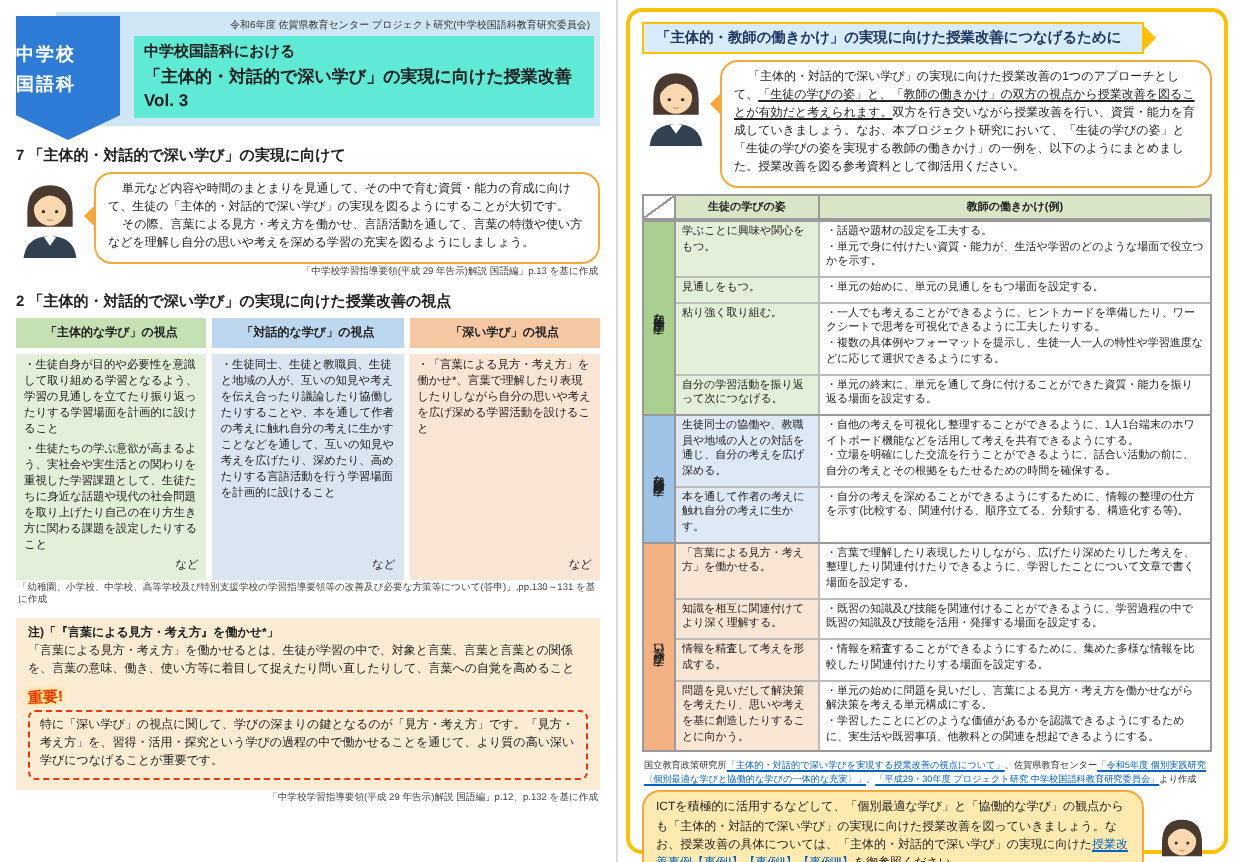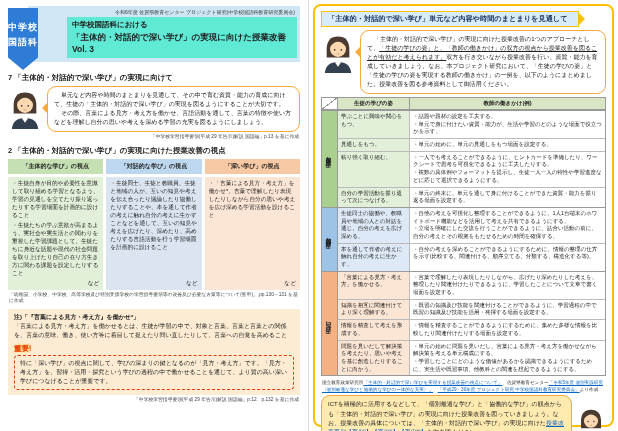--- a/index.html
+++ b/index.html
@@ -12,24 +12,24 @@
   .page-left { border-right:1px solid #ddd; }
 
   
   .lp-header { position:relative; min-height:62px; margin-bottom:2px; }
   .lp-band { margin-left:20px; background:var(--header_band,#cfe7f5); padding:2px 3px 4px; }
   .lp-credit { font-size:5px; color:#333; text-align:right; padding:1px 2px 2px; }
   .lp-titlebox { background:#5eead4; margin-left:36px; padding:3px 5px 4px; }
   .lp-title1 { font-size:7.5px; font-weight:bold; }
   .lp-title2 { font-size:8.5px; font-weight:bold; margin-top:2px; }
   .badge {
-    position:absolute; left:0; top:2px; width:30px; height:62px;
+    position:absolute; left:0; top:2px; width:52px; height:62px;
     background:var(--badge_blue,#2f7cd6);
     clip-path:polygon(0 0,100% 0,100% 80%,50% 100%,0 80%);
-    color:#fff; font-weight:bold; text-align:right; font-size:9px;
+    color:#fff; font-weight:bold; text-align:left; font-size:9px;
     padding-top:12px; line-height:1.7; letter-spacing:1px;
   }
 
   .sec-heading { font-size:7.5px; font-weight:bold; margin:5px 0 3px; }
 
   .advisor-row { display:flex; gap:5px; align-items:flex-start; }
   .avatar { width:34px; flex:none; }
   .avatar svg { display:block; width:100%; }
   .bubble {
     flex:1; border:1.5px solid var(--bubble_border,#f3a93c); border-radius:9px;
@@ -191,21 +191,21 @@
     <div>「言葉による見方・考え方」を働かせるとは、生徒が学習の中で、対象と言葉、言葉と言葉との関係を、言葉の意味、働き、使い方等に着目して捉えたり問い直したりして、言葉への自覚を高めること</div>
     <div class="important-badge">重要!</div>
     <div class="important-box">特に「深い学び」の視点に関して、学びの深まりの鍵となるのが「見方・考え方」です。「見方・考え方」を、習得・活用・探究という学びの過程の中で働かせることを通じて、より質の高い深い学びにつなげることが重要です。</div>
   </div>
   <div class="citation right">「中学校学習指導要領(平成 29 年告示)解説 国語編」p.12、p.132 を基に作成</div>
 </div>
 
 <div class="page page-right">
   <div class="rp-frame">
 
-    <div class="rp-banner">「主体的・対話的で深い学び」単元など内容や時間のまとまりを見通して</div>
+    <div class="rp-banner">「主体的・教師の働きかけ」の実現に向けた授業改善につなげるために</div>
 
     <div class="advisor-row">
       <div class="avatar">
         <svg viewBox="0 0 36 46">
           <path d="M6 21 q0-14 12-14 q12 0 12 14 v8 h-24 z" fill="#4a3a30"></path>
           <circle cx="18" cy="20" r="8.5" fill="#fcd8b0"></circle>
           <path d="M9.5 18 q1-9.5 8.5-9.5 q7.5 0 8.5 9.5 q-4-5.5 -8.5-5.5 q-4.5 0 -8.5 5.5z" fill="#4a3a30"></path>
           <circle cx="14.5" cy="21" r="0.9" fill="#333"></circle>
             <circle cx="21.5" cy="21" r="0.9" fill="#333"></circle>
           <path d="M16.5 25 q1.5 1.3 3 0" stroke="#c96" fill="none" stroke-width="0.8"></path>

